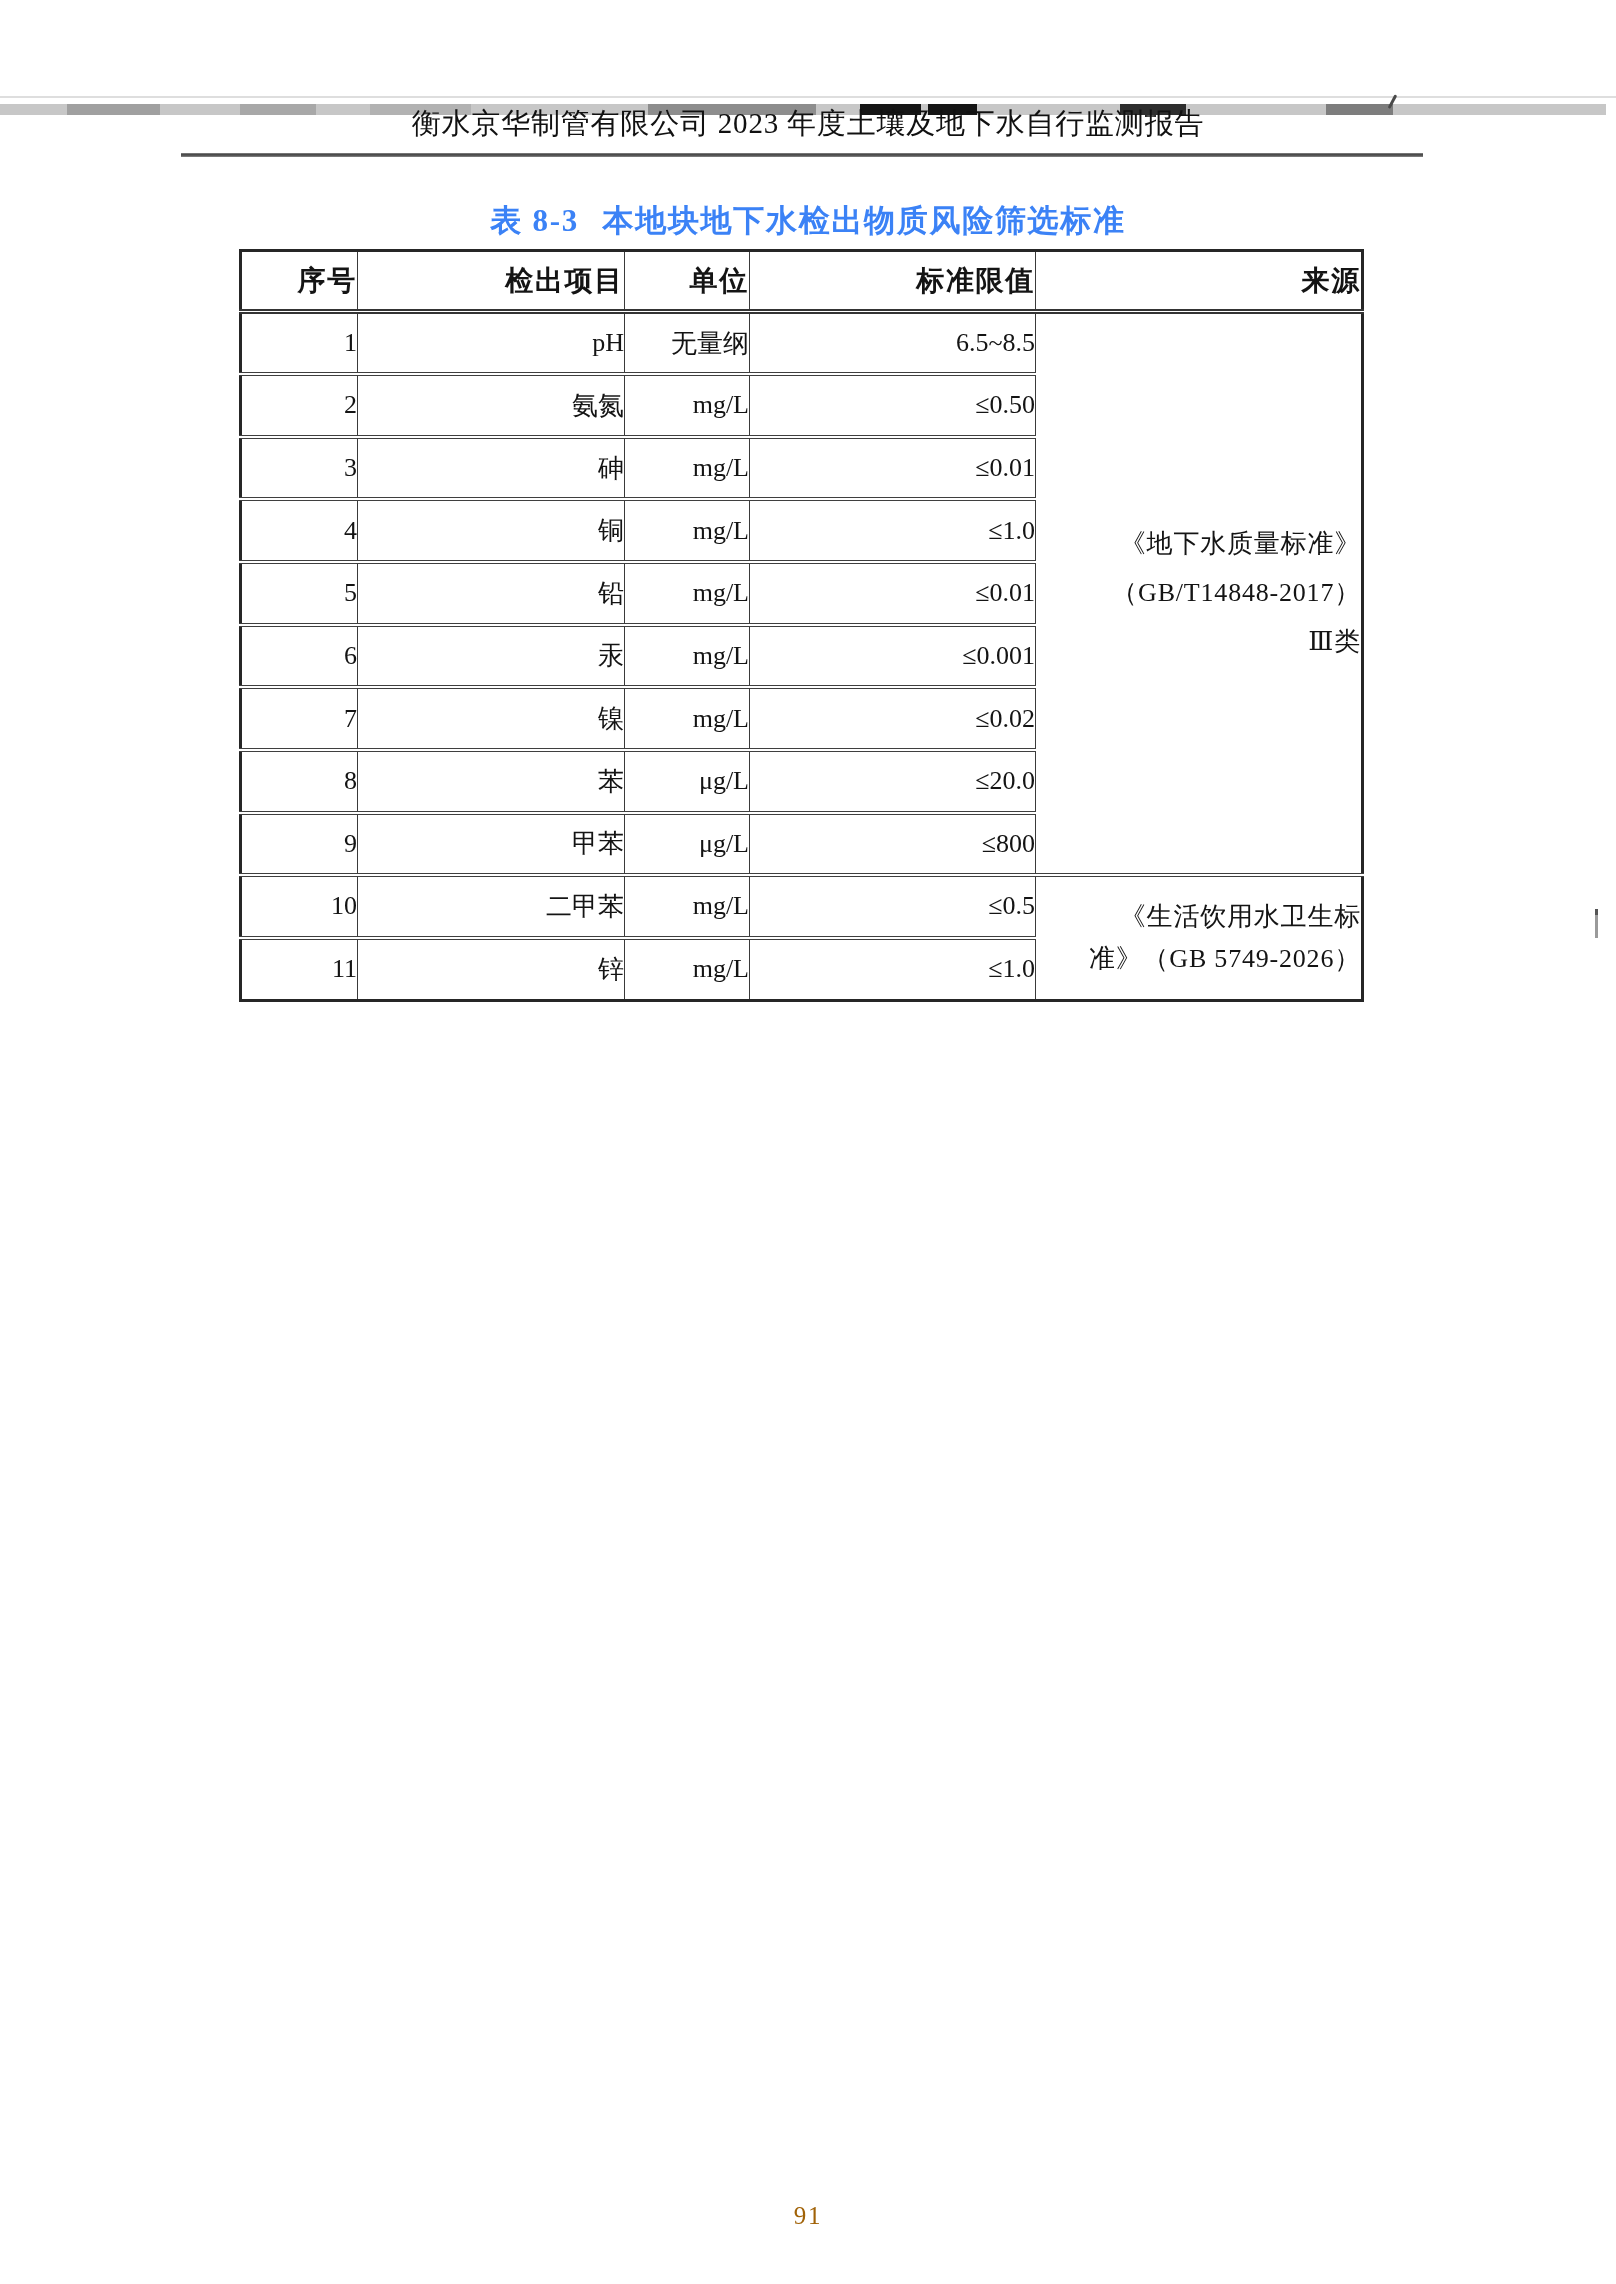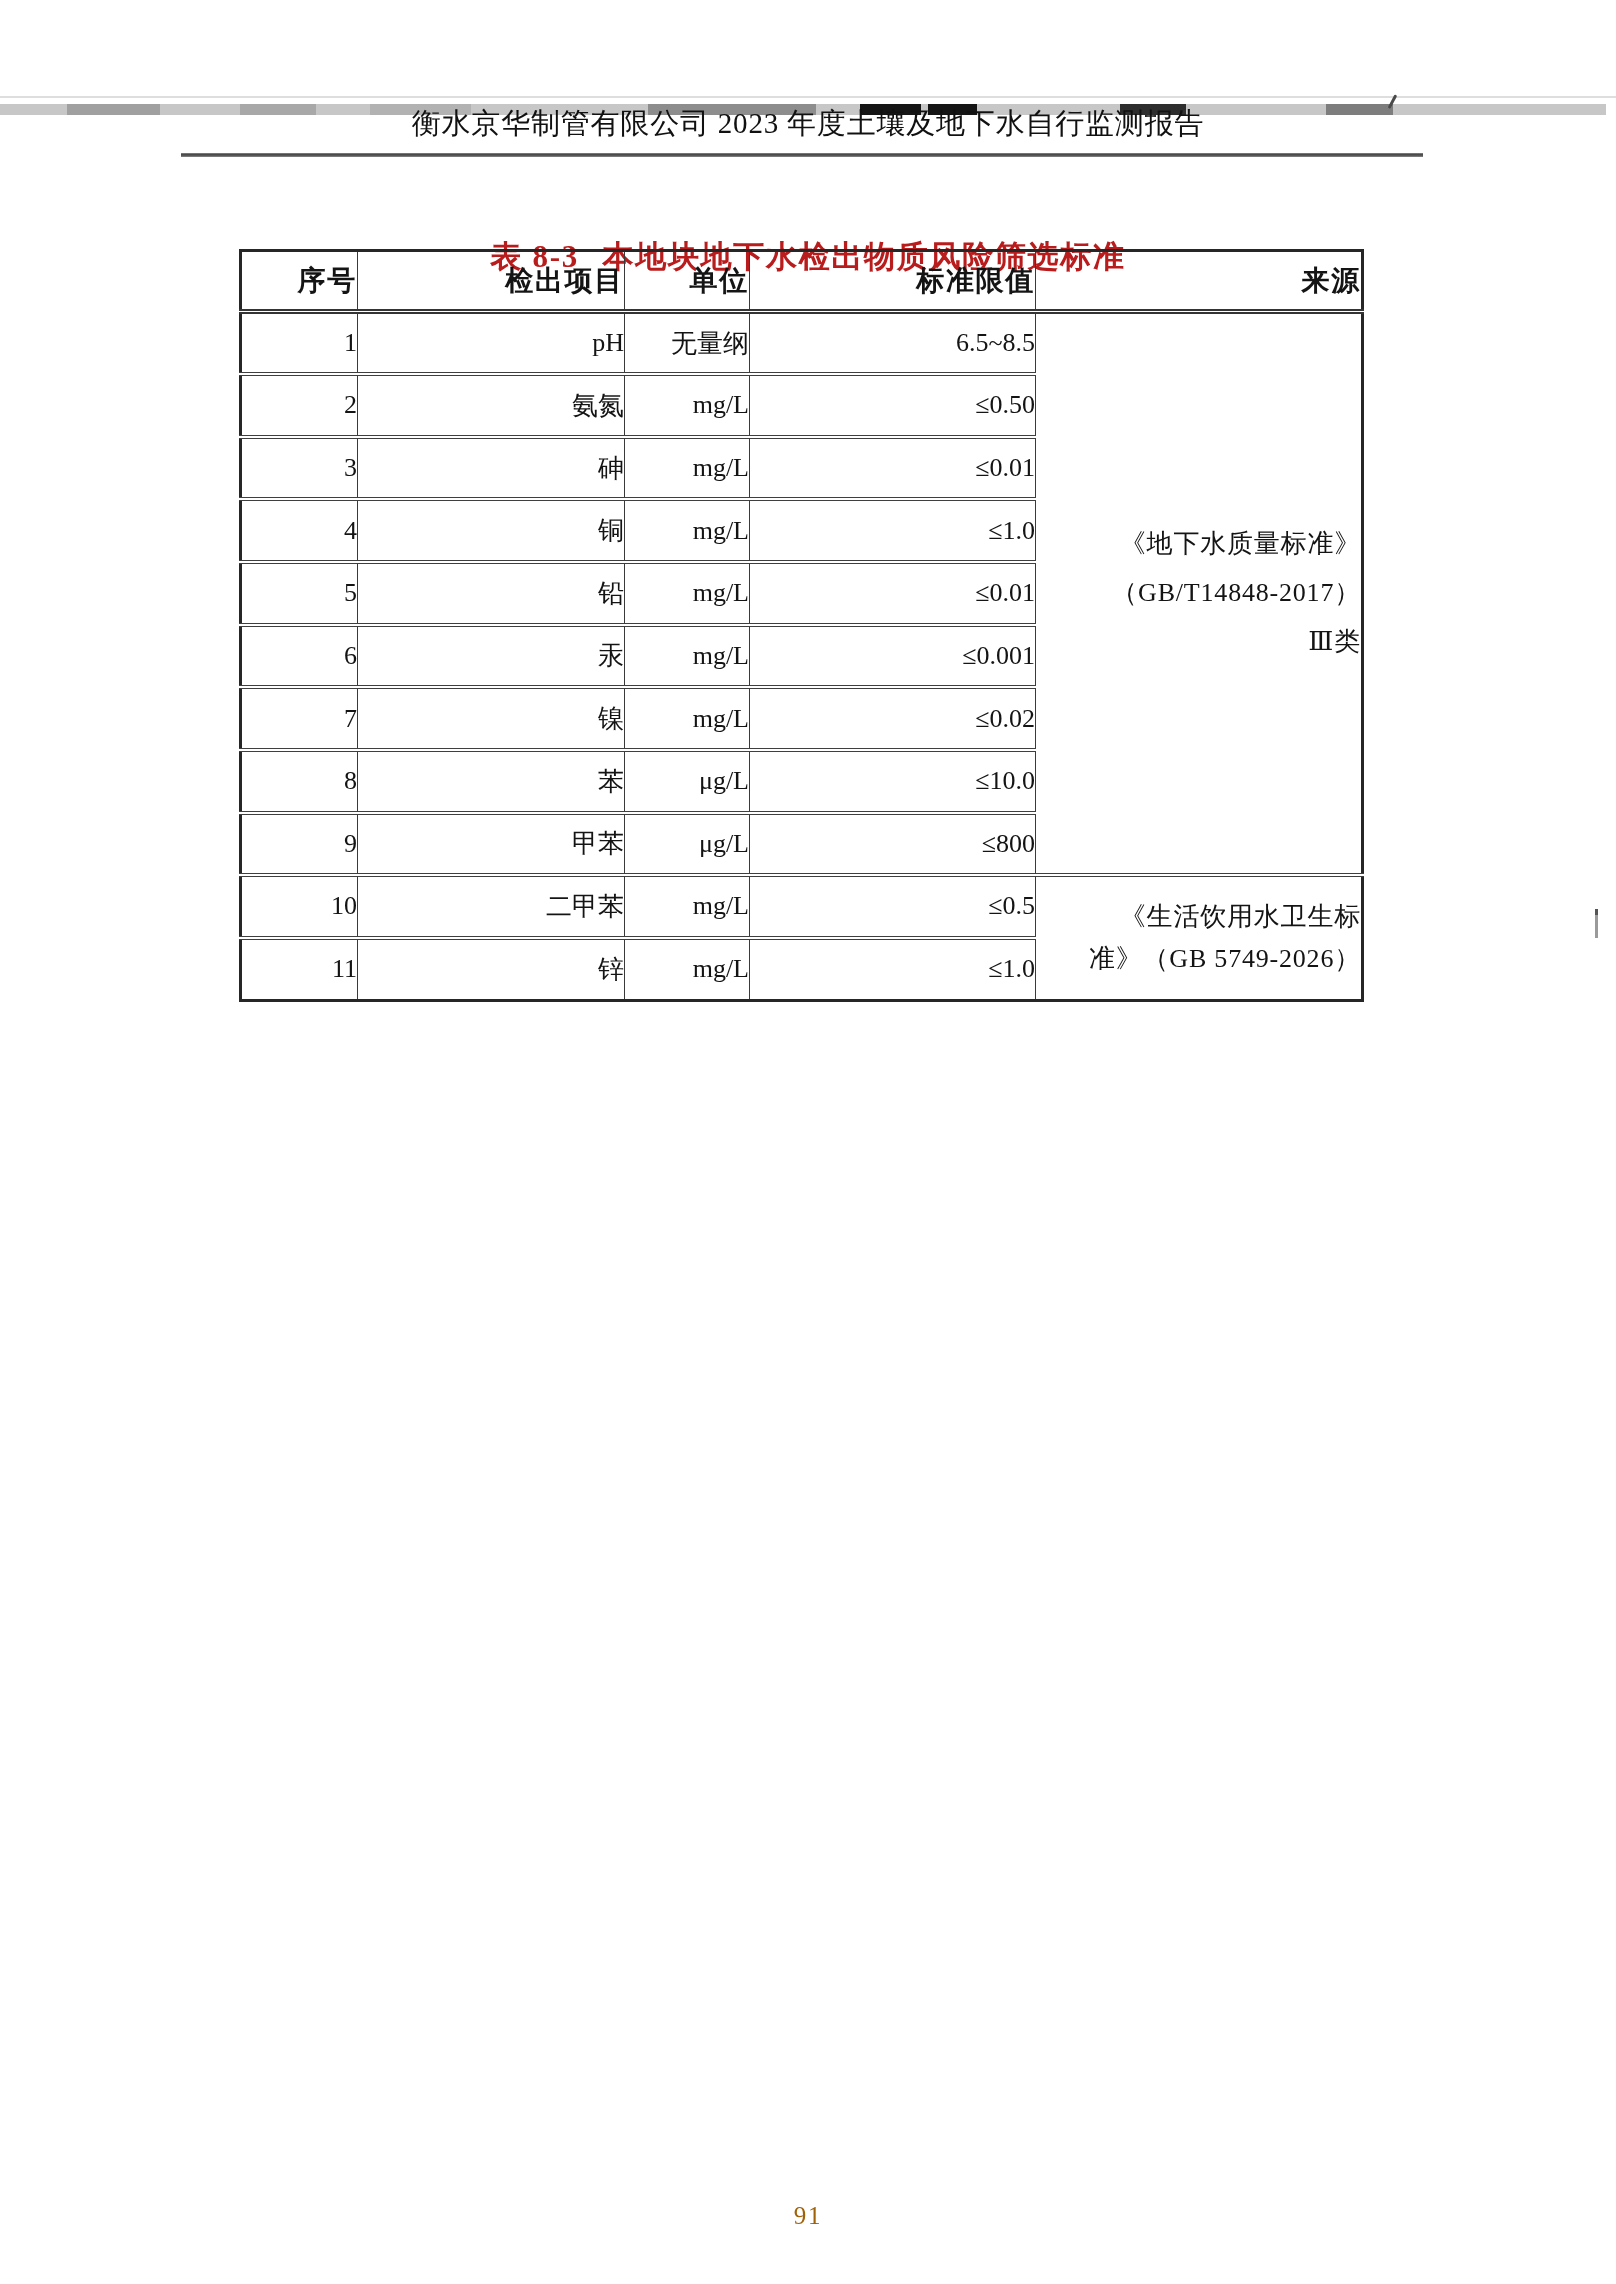--- a/index.html
+++ b/index.html
@@ -27,23 +27,22 @@
     position:absolute;left:0;top:104px;width:1616px;
     text-align:center;font-size:29px;letter-spacing:0.8px;color:#111;
   }
   #header-rule{
     position:absolute;left:181px;top:153px;width:1242px;height:4.2px;
     background:linear-gradient(#8a8a8a,#3f3f3f 45%,#8a8a8a);
   }
   
   #table-caption{
     position:absolute;left:0;top:200px;width:1616px;
-    text-align:center;font-weight:700;font-size:31px;color:#b91c1c;
+    text-align:center;font-weight:700;font-size:31px;color:#3b82f6;
     letter-spacing:1.7px;
-    margin-top:36px;
   }
   #table-caption .cap-label{margin-right:23.6px;}
   
   #std-table{
     position:absolute;left:239px;top:249px;
     width:1121px;height:753px;
     border-collapse:collapse;table-layout:fixed;
     font-size:26px;color:#141414;
   }
   #std-table th,#std-table td{
@@ -159,21 +158,21 @@
         <tr>
           <td>7</td>
           <td>镍</td>
           <td>mg/L</td>
           <td>≤0.02</td>
         </tr>
         <tr>
           <td>8</td>
           <td>苯</td>
           <td>μg/L</td>
-          <td>≤10.0</td>
+          <td>≤20.0</td>
         </tr>
         <tr>
           <td>9</td>
           <td>甲苯</td>
           <td>μg/L</td>
           <td>≤800</td>
         </tr>
         <tr>
           <td>10</td>
           <td>二甲苯</td>

